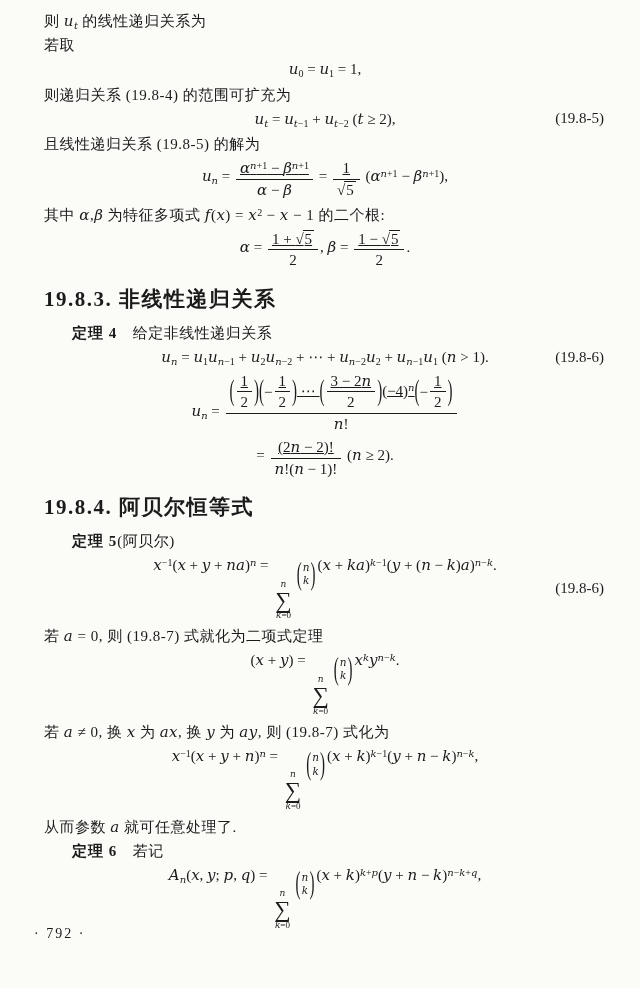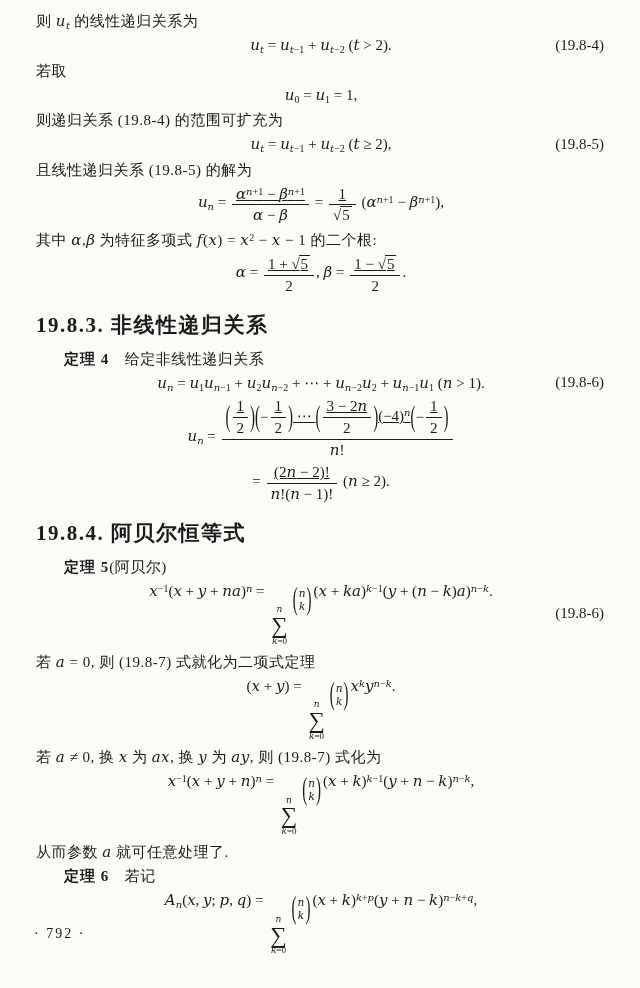--- a/index.html
+++ b/index.html
@@ -2,21 +2,21 @@
 <html style="--paper: #fbfbf8; --ink: #1b1b1b;"><head>
 <meta charset="utf-8">
 <style>
   :root { --paper:#fbfbf8; --ink:#1b1b1b; }
   html,body { margin:0; padding:0; }
   body { background:#e8e8e6; font-family:"Liberation Serif","DejaVu Serif",serif; }
   .page {
     position:relative; width:640px; height:988px; margin:0 auto;
     background:var(--paper); color:var(--ink); overflow:hidden;
   }
-  .content { padding:8px 34px 0 36px; }
+  .content { padding:8px 34px 0 36px;margin-left:8px; }
   .line { position:relative; }
   .line-text  { font-size:15px; line-height:22px; margin:2px 0; letter-spacing:0.5px; }
   .line-heading { font-size:21px; line-height:30px; font-weight:700; margin:14px 0 8px; letter-spacing:1.5px; }
   .line-formula { margin:4px 0; font-size:15px; line-height:1.3; text-align:center; }
   .ind1 { padding-left:28px; }
   .eqnum { position:absolute; right:2px; top:50%; transform:translateY(-50%); font-size:15px; }
   .thm { font-weight:700; letter-spacing:1px; }
   i { font-family:"DejaVu Serif","Liberation Serif",serif; }
 
   
@@ -39,21 +39,20 @@
   .pgrp .bp2 { display:inline-block; transform:scaleY(1.9); transform-origin:center; }
   .pgrp .pinner { display:inline-block; vertical-align:middle; }
   .pagenum { position:absolute; left:34px; bottom:46px; font-size:14px; letter-spacing:2px; }
 </style>
 </head>
 <body>
 
 <div class="page">
   <div class="content">
       <div class="line line-text"><span>则 <i>u</i><span class="mb"><i>t</i></span> 的线性递归关系为</span></div>
-      <div class="line line-formula"><span><i>u</i><span class="mb"><i>t</i></span> = <i>u</i><span class="mb"><i>t</i>−1</span> + <i>u</i><span class="mb"><i>t</i>−2</span> (<i>t</i> &gt; 2).</span><span class="eqnum">(19.8-4)</span></div>
       <div class="line line-text"><span>若取</span></div>
       <div class="line line-formula"><span><i>u</i><span class="mb">0</span> = <i>u</i><span class="mb">1</span> = 1,</span></div>
       <div class="line line-text"><span>则递归关系 (19.8-4) 的范围可扩充为</span></div>
       <div class="line line-formula"><span><i>u</i><span class="mb"><i>t</i></span> = <i>u</i><span class="mb"><i>t</i>−1</span> + <i>u</i><span class="mb"><i>t</i>−2</span> (<i>t</i> ≥ 2),</span><span class="eqnum">(19.8-5)</span></div>
       <div class="line line-text"><span>且线性递归关系 (19.8-5) 的解为</span></div>
       <div class="line line-formula"><span><i>u</i><span class="mb"><i>n</i></span> = <span class="frac"><span class="num"><i>α</i><span class="ms"><i>n</i>+1</span> − <i>β</i><span class="ms"><i>n</i>+1</span></span><span class="den"><i>α</i> − <i>β</i></span></span> = <span class="frac"><span class="num">1</span><span class="den"><span class="sqrt"><span class="rsign">√</span><span class="rbody">5</span></span></span></span> (<i>α</i><span class="ms"><i>n</i>+1</span> − <i>β</i><span class="ms"><i>n</i>+1</span>),</span></div>
       <div class="line line-text"><span>其中 <i>α</i>,<i>β</i> 为特征多项式 <i>f</i>(<i>x</i>) = <i>x</i><span class="ms">2</span> − <i>x</i> − 1 的二个根:</span></div>
       <div class="line line-formula"><span><i>α</i> = <span class="frac"><span class="num">1 + <span class="sqrt"><span class="rsign">√</span><span class="rbody">5</span></span></span><span class="den">2</span></span>, <i>β</i> = <span class="frac"><span class="num">1 − <span class="sqrt"><span class="rsign">√</span><span class="rbody">5</span></span></span><span class="den">2</span></span>.</span></div>
       <div class="line line-heading"><span>19.8.3. 非线性递归关系</span></div>
       <div class="line line-text ind1"><span><b class="thm">定理 4</b>　给定非线性递归关系</span></div>

